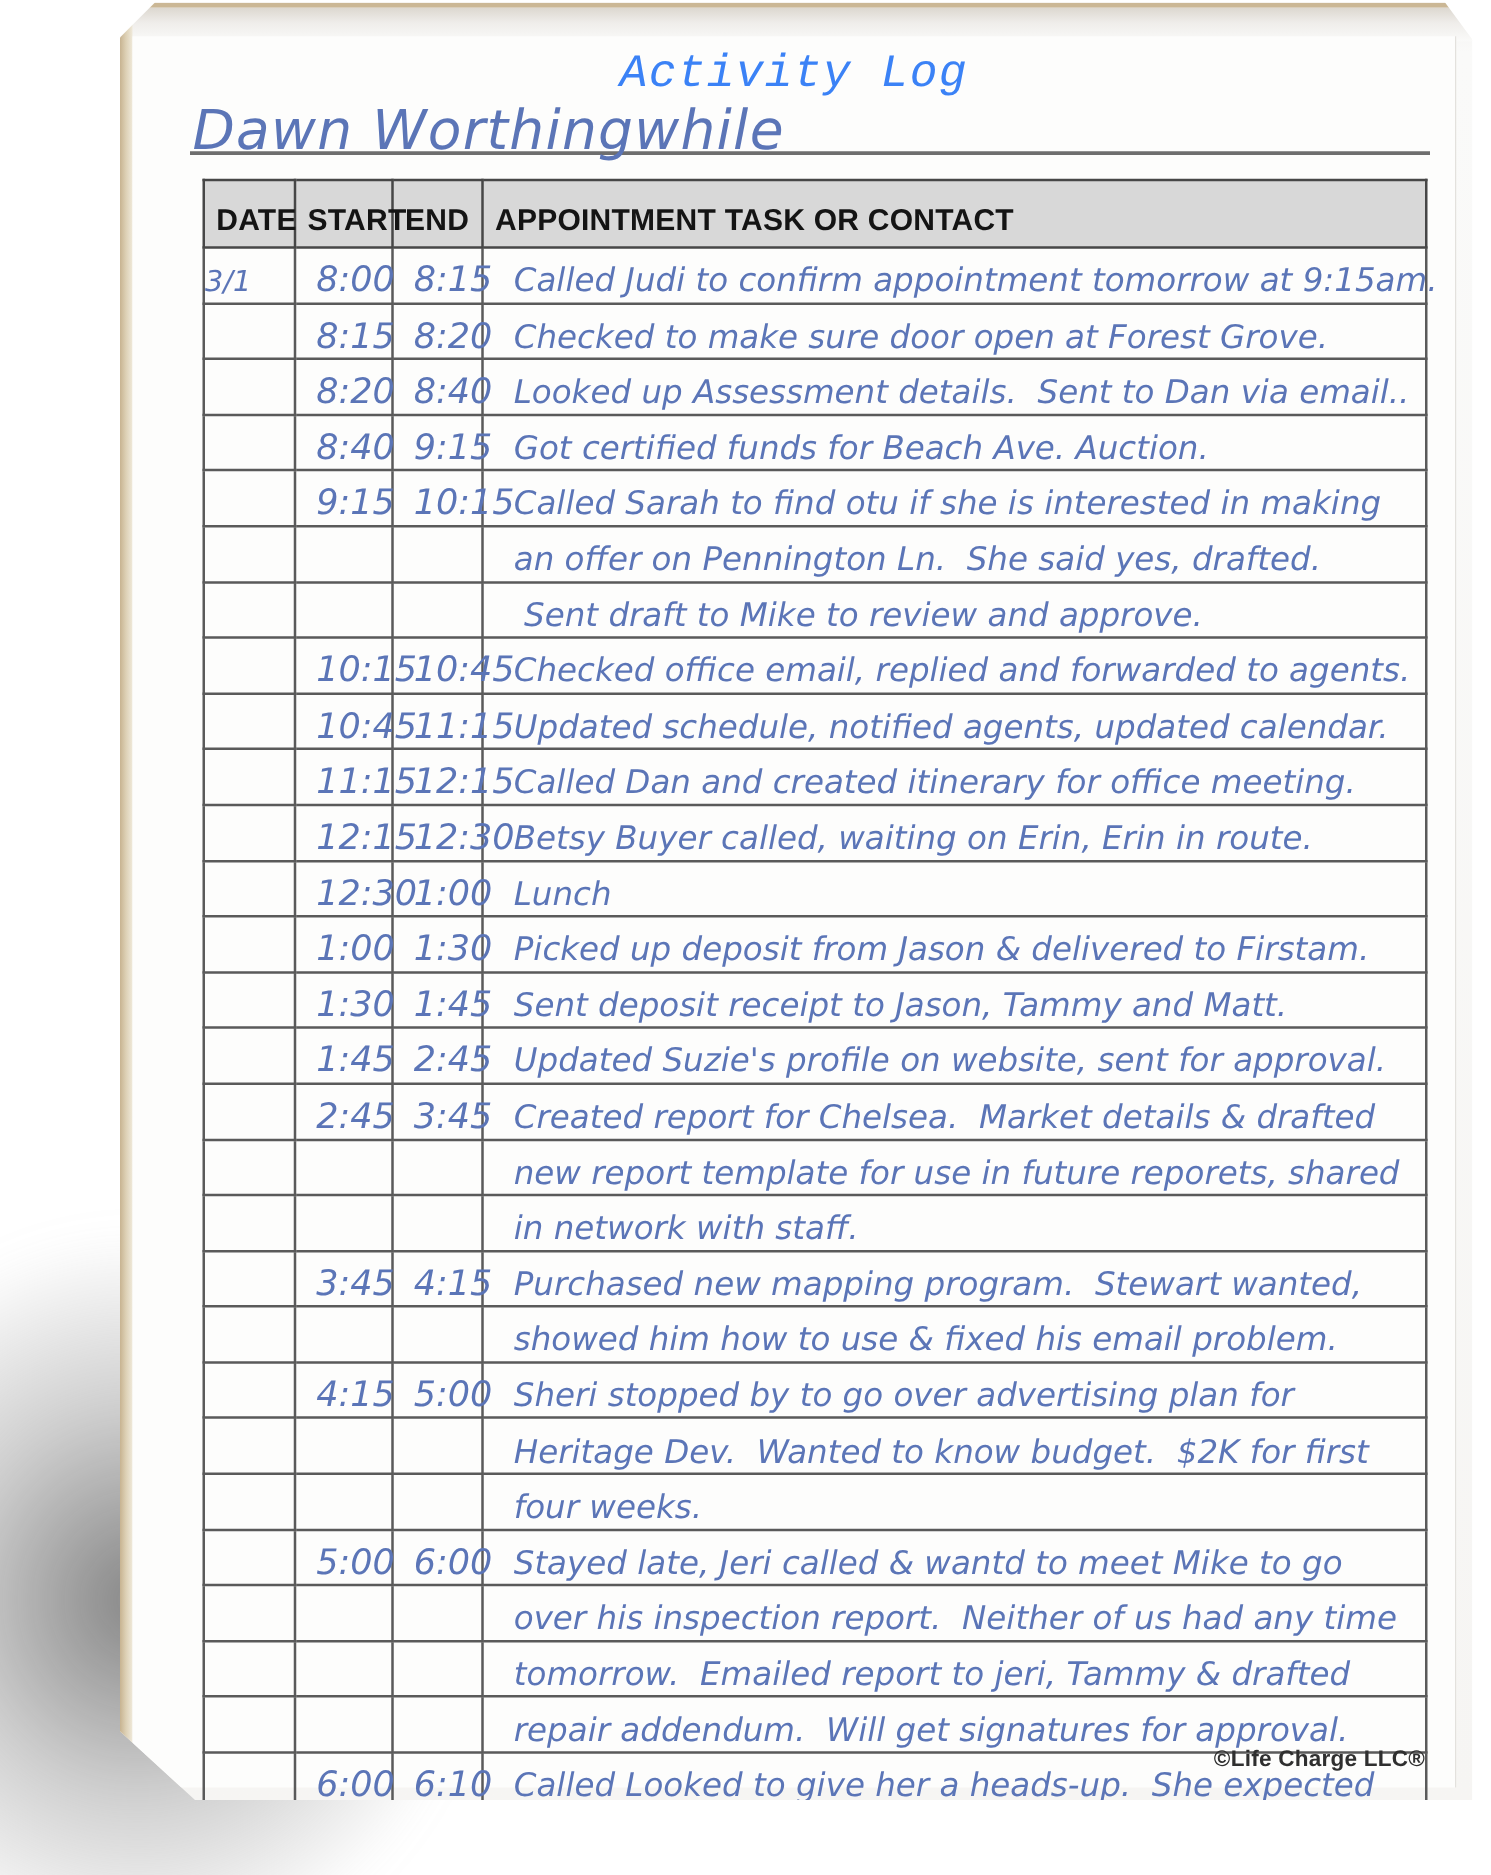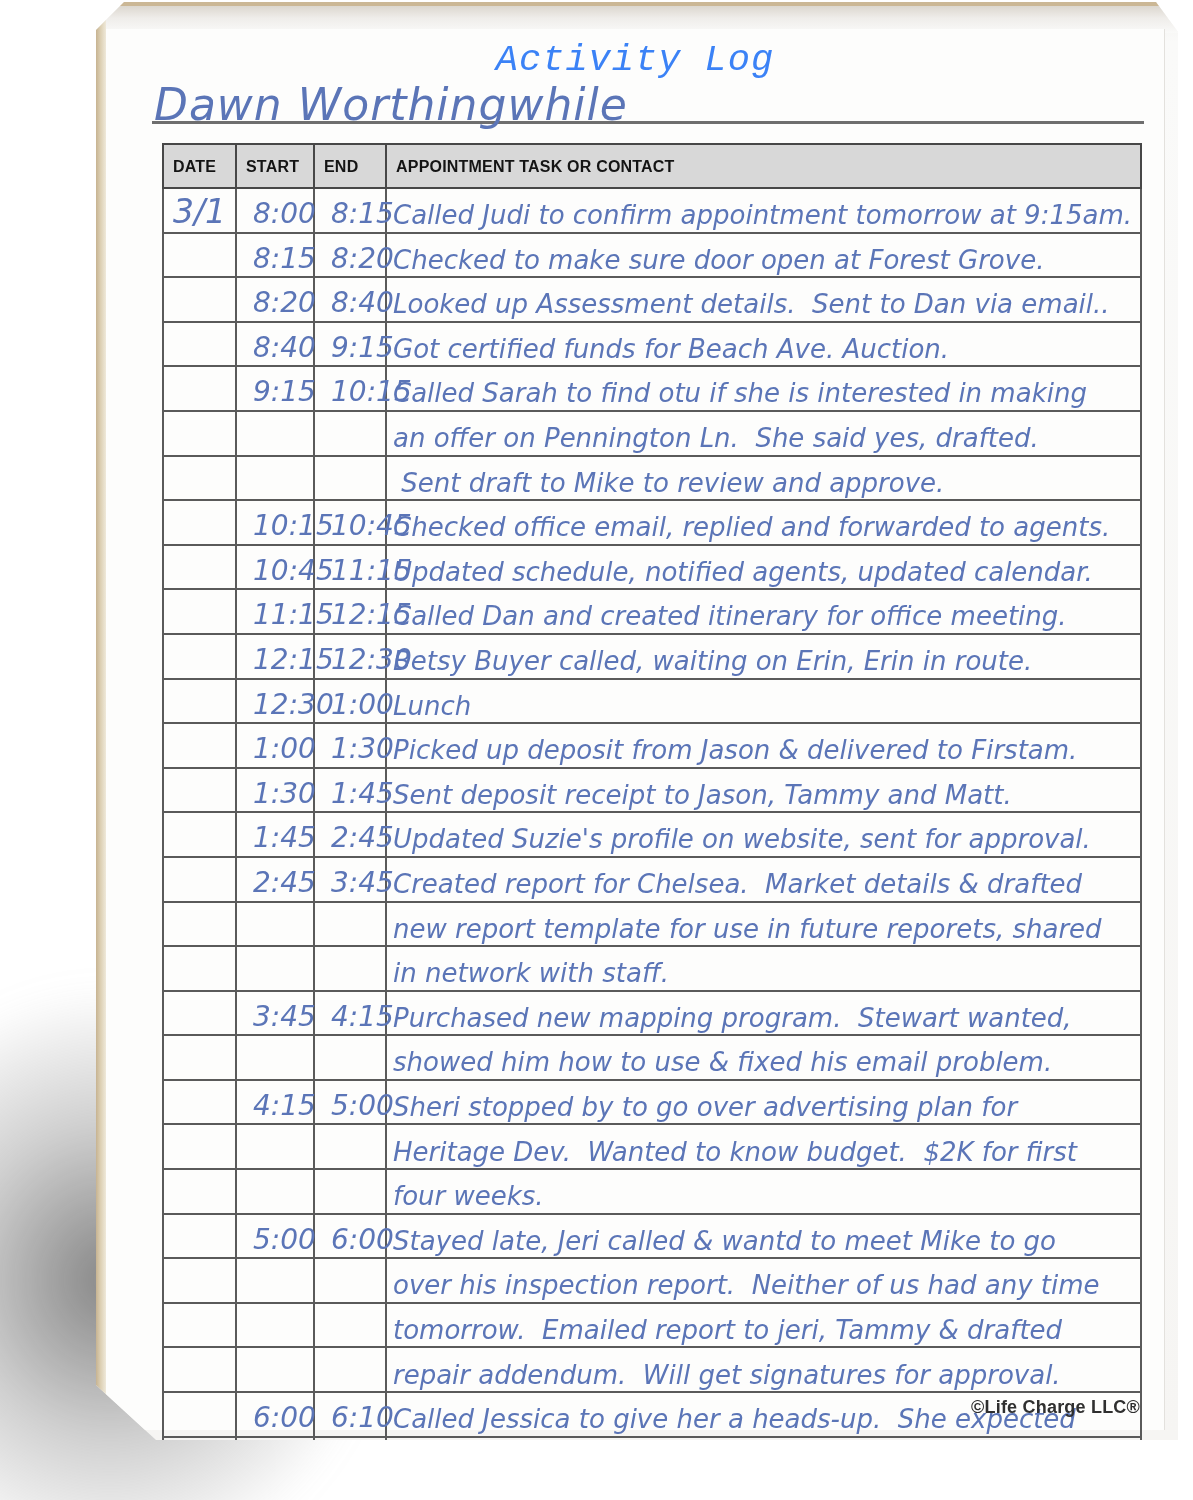--- a/index.html
+++ b/index.html
@@ -56,33 +56,33 @@
     position:absolute;left:2px;bottom:-9px;
     font-size:44px;letter-spacing:1px;white-space:nowrap;
   }
   table.log-table{
     position:absolute;top:114px;left:56px;width:978px;
     border-collapse:collapse;table-layout:fixed;
   }
   .log-table th{
     height:40px;background:var(--header-bg,#d8d8d8);
     border:2px solid #474747;
-    font-weight:bold;font-size:16px;color:#141414;
-    text-align:left;padding:2px 0 0 9px;letter-spacing:0.2px;
+    font-weight:bold;font-size:24px;color:#141414;
+    text-align:left;padding:12px 0 0 9px;letter-spacing:0.2px;
     font-family:"Liberation Sans", sans-serif;
   }
   .log-table td{
     border:2px solid var(--table-border,#5a5a5a);
     height:39.6px;vertical-align:bottom;
     padding:0 0 3px 0;line-height:1.02;
     overflow:visible;
   }
-  td.date{font-size:33px;text-align:center;}
+  td.date{font-size:23px;}
   td.start,td.end{font-size:28px;text-align:right;padding-right:3px;white-space:nowrap;padding-left:16px;}
-  td.task{font-size:26px;padding-left:6px;white-space:pre;}
+  td.task{font-size:26px;padding-left:24px;white-space:pre;}
   .footer{
     position:absolute;top:1368px;left:56px;width:978px;
     text-align:right;font-size:18px;font-weight:bold;color:#2f2f2f;
     font-family:"Liberation Sans", sans-serif;letter-spacing:0.2px;
   }
 </style>
 </head>
 <body>
 
 <div class="scene">
@@ -274,21 +274,21 @@
             <tr>
     <td class="date ink"></td>
     <td class="start ink"></td>
     <td class="end ink"></td>
     <td class="task ink">repair addendum.  Will get signatures for approval.</td>
   </tr>
             <tr>
     <td class="date ink"></td>
     <td class="start ink">6:00</td>
     <td class="end ink">6:10</td>
-    <td class="task ink">Called Jessica to give her a heads-up.  She expected</td>
+    <td class="task ink">Called Looked to give her a heads-up.  She expected</td>
   </tr>
             <tr>
     <td class="date ink"></td>
     <td class="start ink"></td>
     <td class="end ink"></td>
     <td class="task ink">a long list of needed repairs.</td>
   </tr>
           </tbody>
       </table>
 

